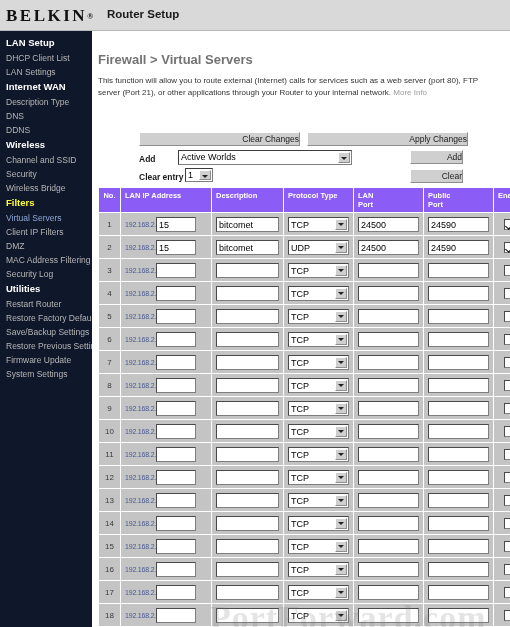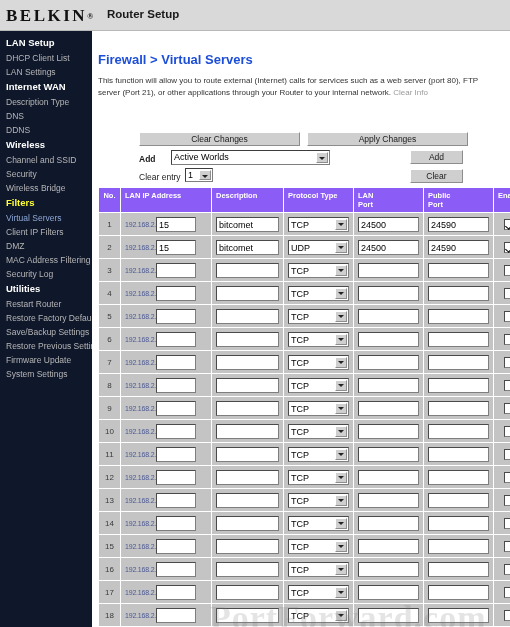--- a/index.html
+++ b/index.html
@@ -69,42 +69,42 @@
 
   
   #content {
     position: absolute; left: 92px; top: 0;
     width: 418px; height: 596px;
     background: #ffffff;
   }
   #page-title {
     position: absolute; left: 6px; top: 12px;
     font-size: 13px; font-weight: bold;
-    color: #1d4ed8;
+    color: #737373;
   }
   #page-desc {
     position: absolute; left: 6px; top: 36px;
     width: 400px;
     font-size: 8px; color: #333;
     line-height: 11.5px;
   }
   #more-info {
     color: #9a9a9a; text-decoration: none;
   }
 
   
   .btn {
     background: #cfcfcf;
     border: 1px solid #8d8d8d;
     border-top-color: #ffffff;
     border-left-color: #ffffff;
     font-family: "Liberation Sans", sans-serif;
     font-size: 8.5px;
     color: #1a1a1a;
-    text-align: center;
+    text-align: right;
     cursor: pointer;
     padding: 0;
   }
   #clear-changes-btn {
     position: absolute; left: 47px; top: 101px;
     width: 161px; height: 14px;
     line-height: 13px;
   }
   #apply-changes-btn {
     position: absolute; left: 215px; top: 101px;
@@ -149,25 +149,25 @@
     border-left-color: #ffffff;
   }
   .sel .arrowbox::after {
     content: "";
     position: absolute; left: 2px; top: 4px;
     border-left: 3.5px solid transparent;
     border-right: 3.5px solid transparent;
     border-top: 3.5px solid #222;
   }
   #add-select {
-    left: 79px; top: 119px; width: 159px; height: 15px;
+    left: 86px; top: 119px; width: 174px; height: 15px;
   }
   #clear-entry-label {
     position: absolute; left: 47px; top: 141px;
-    font-size: 8.5px; font-weight: normal; color: #1a1a1a;
+    font-size: 8.5px; font-weight: bold; color: #1a1a1a;
   }
   #clear-entry-select {
     left: 93px; top: 137px; width: 28px; height: 14px;
   }
 
   
   #vs-table {
     position: absolute; left: 6px; top: 156px;
     width: 403px;
     border-collapse: collapse;
@@ -325,21 +325,21 @@
       <div class="nav-item">Firmware Update</div>
       <div class="nav-item">System Settings</div>
     </nav>
 
   <main id="content">
 
     <h1 id="page-title">Firewall &gt; Virtual Servers</h1>
 
     <p id="page-desc">
       <span>This function will allow you to route external (Internet) calls for services such as a web server (port 80), FTP server (Port 21), or other applications through your Router to your internal network.</span>
-      <a href="#" id="more-info">Clear Info</a>
+      <a href="#" id="more-info">More Info</a>
     </p>
 
     <button class="btn" id="clear-changes-btn">Clear Changes</button>
     <button class="btn" id="apply-changes-btn">Apply Changes</button>
 
     <span id="add-label">Add</span>
     <div class="sel" id="add-select">
       <span>Active Worlds</span>
       <span class="arrowbox"></span>
     </div>

